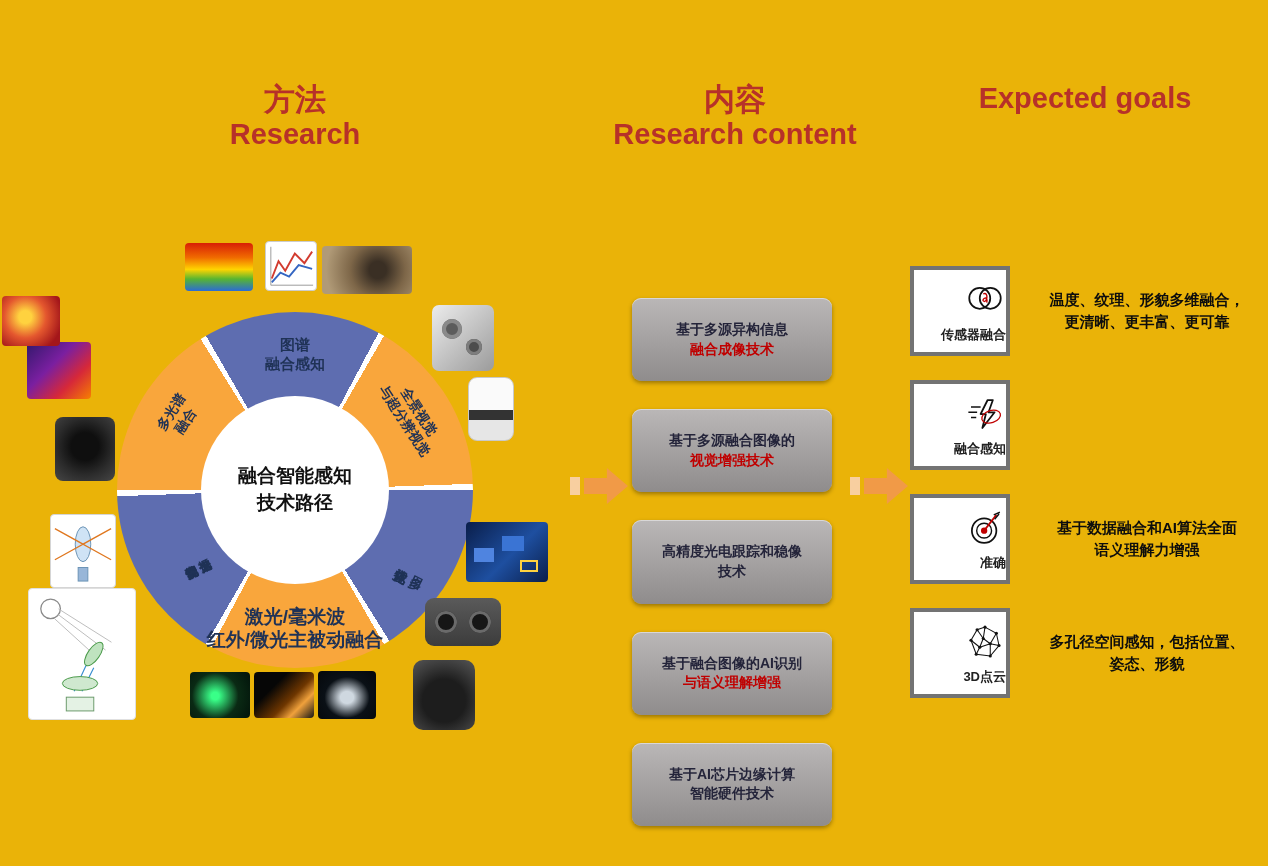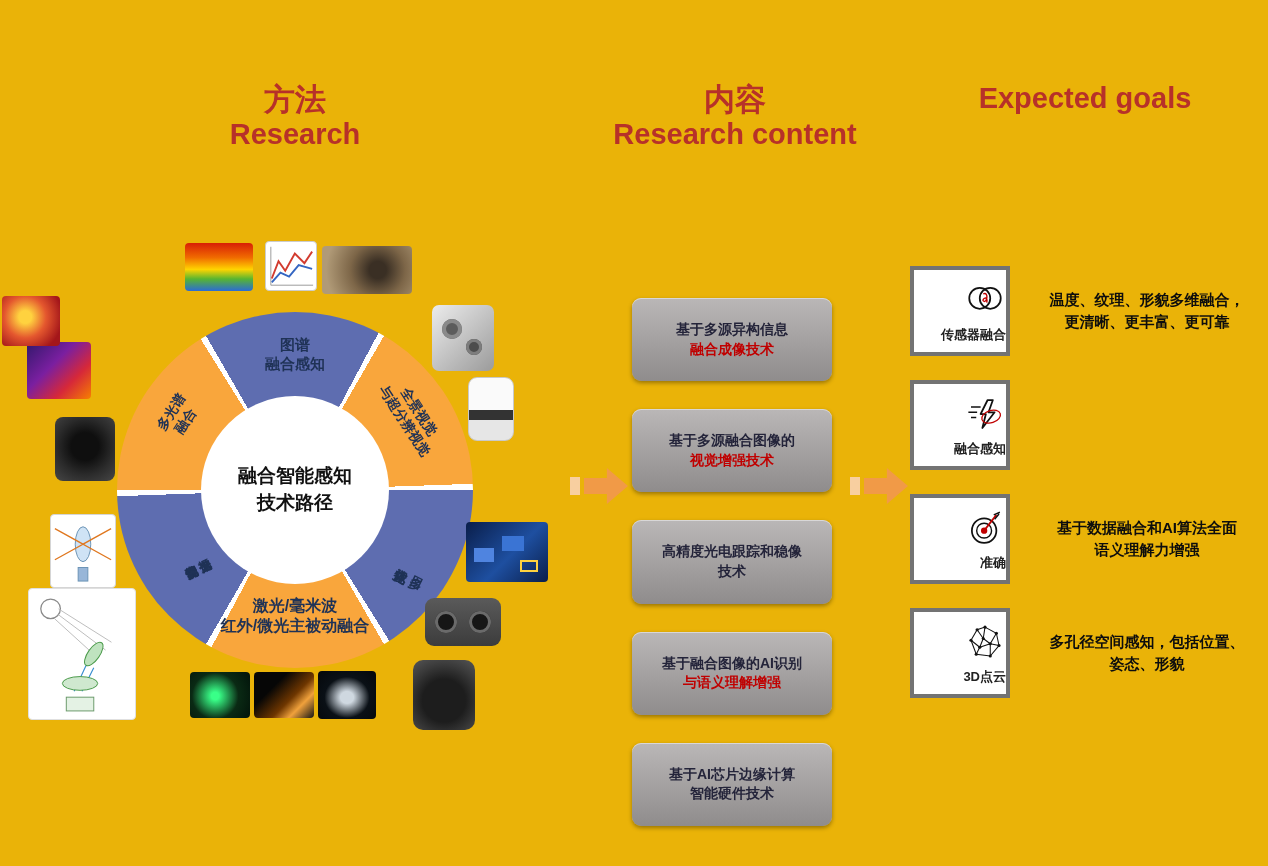--- a/index.html
+++ b/index.html
@@ -33,21 +33,21 @@
     position:absolute; left:84px; top:84px; width:188px; height:188px; border-radius:50%;
     background:#fff; display:flex; flex-direction:column; align-items:center; justify-content:center;
   }
   .center-line { font-size:19px; font-weight:bold; color:#111; line-height:1.4; }
 
   .seg { position:absolute; text-align:center; color:#1F3256; font-weight:bold; line-height:1.25; }
   .seg-top { left:0; right:0; top:24px; font-size:15px; }
   .seg-ur  { left:234px; top:88px; width:120px; font-size:13.5px; transform:rotate(57deg); }
   .seg-lr  { left:266px; top:192px; width:50px; height:112px; font-size:13.5px;
              writing-mode:vertical-rl; transform:rotate(26deg); }
-  .seg-bottom { left:0; right:0; bottom:32px; font-size:16px; }
+  .seg-bottom { left:0; right:0; bottom:16px; font-size:19px; }
   .seg-ll  { left:36px; top:188px; width:54px; height:120px; font-size:12px;
              writing-mode:vertical-rl; transform:rotate(-26deg); }
   .seg-ul  { left:2px; top:88px; width:120px; font-size:13.5px; transform:rotate(-57deg); }
 
   
   .thumb { position:absolute; border-radius:4px; overflow:hidden; }
   .thumb svg { display:block; width:100%; height:100%; }
 
   
   .flow-arrow { position:absolute; display:flex; align-items:center; gap:4px; }

